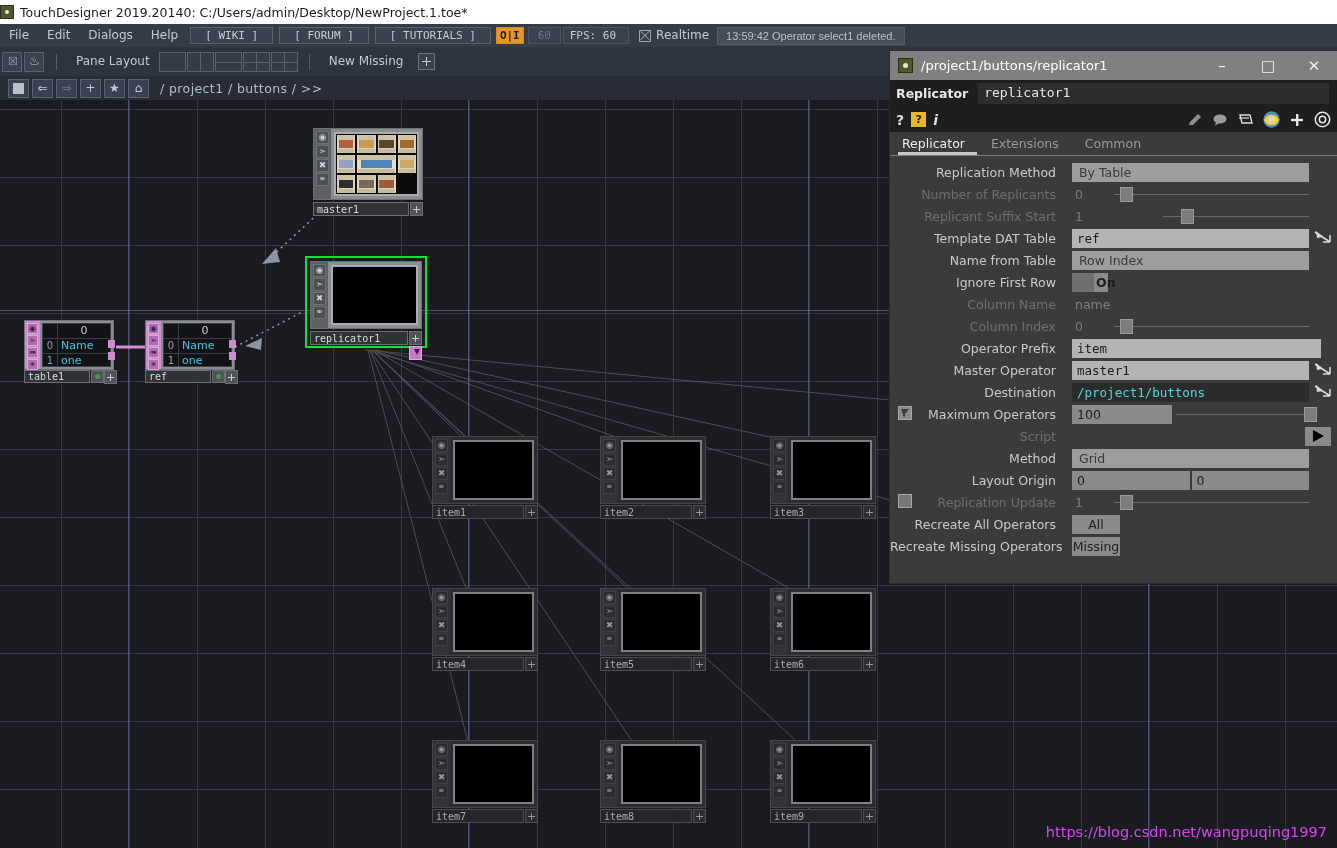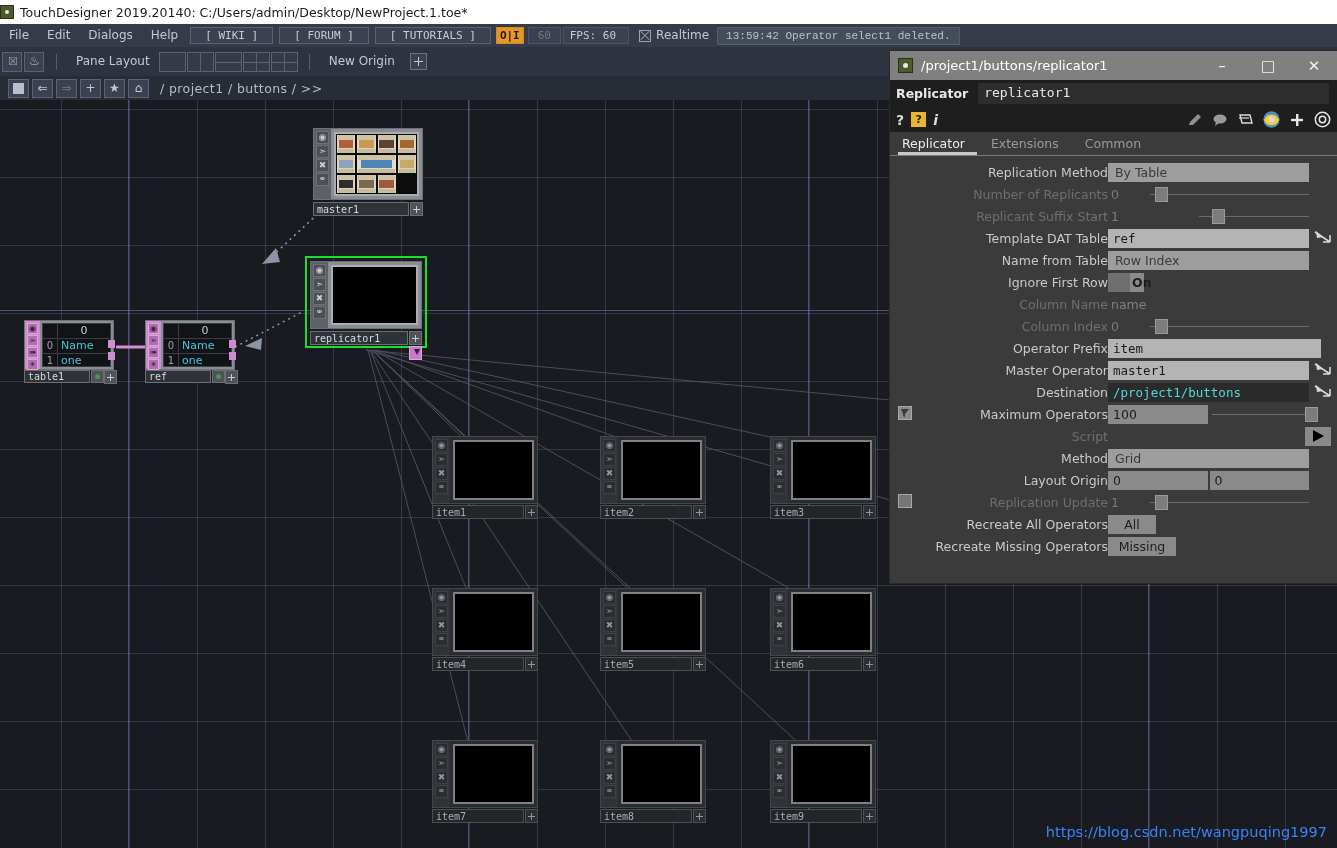--- a/index.html
+++ b/index.html
@@ -31,21 +31,21 @@
   #fpslbl{height:17px;line-height:16px;border:1px solid #4c5362;background:#3b4150;color:#c6ccd7;
           font-family:"DejaVu Sans Mono","Liberation Mono",monospace;font-size:11px;padding:0 12px 0 6px;
           box-sizing:border-box;margin-left:2px;}
   .xbox{width:12px;height:12px;border:1px solid #9aa2b0;position:relative;margin:0 5px 0 10px;
         box-sizing:border-box;flex:0 0 auto;}
   .xbox::before,.xbox::after{content:"";position:absolute;left:-1px;top:4px;width:12px;height:1px;
         background:#9aa2b0;}
   .xbox::before{transform:rotate(45deg);}
   .xbox::after{transform:rotate(-45deg);}
   #statusmsg{height:18px;line-height:17px;background:#454c5a;border:1px solid #565e6d;color:#b9c0cc;
-        font-family:Liberation Mono, monospace;font-size:11px;padding:0 8px;
+        font-family:Liberation Sans, sans-serif;font-size:11px;padding:0 8px;
         margin-left:8px;box-sizing:border-box;white-space:nowrap;}
 
   
   #panebar{position:absolute;left:0;top:47px;width:1337px;height:29px;background:#31374200;
            background-color:#2e343f;display:flex;align-items:center;box-sizing:border-box;padding-left:2px;}
   .sqbtn{width:20px;height:20px;border:1px solid #5a6271;background:#3b4150;margin-right:2px;
          position:relative;box-sizing:border-box;flex:0 0 auto;}
   .sep{width:1px;height:16px;background:#555d6b;margin:0 10px;flex:0 0 auto;}
   .paneglyph{width:27px;height:20px;border:1px solid #5a6271;background:#343a46;box-sizing:border-box;
          margin-right:1px;flex:0 0 auto;position:relative;}
@@ -173,21 +173,21 @@
   #iconrow .sp{flex:1 1 auto;}
   #iconrow .rico{margin-left:9px;display:flex;align-items:center;justify-content:center;}
   #tabrow{height:24px;background:#3b3b3b;display:flex;align-items:flex-end;box-sizing:border-box;
        padding-left:8px;border-bottom:1px solid #7a7a7a;}
   .ptab{font-size:12.5px;color:#9a9a9a;padding:0 12px 4px 4px;margin-right:10px;box-sizing:border-box;}
   .ptab.active{color:#eaeaea;border-bottom:3px solid #c8c8c8;padding-bottom:1px;}
 
   #params{position:absolute;left:0;top:105px;width:447px;height:427px;box-sizing:border-box;
        padding-top:5px;}
   .prow{height:22px;display:flex;align-items:center;box-sizing:border-box;position:relative;}
-  .plab{width:218px;text-align:right;padding-right:0;font-size:12.5px;color:#c9c9c9;
+  .plab{width:182px;text-align:right;padding-right:16px;font-size:12.5px;color:#c9c9c9;
        box-sizing:border-box;flex:0 0 auto;white-space:nowrap;}
   .plab.dim{color:#6e6e6e;}
   .pfield{flex:1 1 auto;height:19px;box-sizing:border-box;margin-right:28px;}
   .menu{background:#9d9d9d;color:#3a3a3a;font-size:12.5px;line-height:19px;padding-left:7px;
        position:relative;}
   .txt{background:#b4b4b4;color:#1c1c1c;font-size:12.5px;line-height:19px;padding-left:5px;
        font-family:"DejaVu Sans Mono","Liberation Mono",monospace;}
   .txt.expr{background:#2b2b2b;color:#4fd9d9;}
   .numfield{width:100px;background:#8a8a8a;color:#1c1c1c;font-size:12.5px;line-height:19px;
        padding-left:5px;box-sizing:border-box;flex:0 0 auto;}
@@ -207,21 +207,21 @@
        border:1px solid #a8a8a8;box-sizing:border-box;}
   .chk.off{background:#777;}
   .lnk{position:absolute;right:2px;top:1px;width:24px;height:19px;}
   .playbtn{width:26px;height:19px;background:#8a8a8a;position:relative;flex:0 0 auto;}
   .playbtn::after{content:"";position:absolute;left:8px;top:3px;width:0;height:0;
        border-top:6px solid transparent;border-bottom:6px solid transparent;border-left:11px solid #000;}
   .twofield{display:flex;flex:1 1 auto;margin-right:28px;height:19px;gap:2px;}
   .twofield>div{flex:1 1 0;background:#8a8a8a;color:#1c1c1c;font-size:12.5px;line-height:19px;
        padding-left:5px;box-sizing:border-box;}
 
-  #watermark{position:absolute;right:10px;bottom:8px;color:#3b82f6;font-size:14.5px;}
+  #watermark{position:absolute;right:10px;bottom:8px;color:#d946ef;font-size:14.5px;}
 </style>
 </head>
 <body>
 
 <div id="titlebar">
   <div class="td-ico"></div>
   <div class="t">TouchDesigner 2019.20140: C:/Users/admin/Desktop/NewProject.1.toe*</div>
 </div>
 
 <div id="menubar">
@@ -248,21 +248,21 @@
     <span style="position:absolute;left:4px;top:1px;color:#c3c9d4;font-size:12px;">♨</span>
   </div>
   <div class="sep"></div>
   <div class="mitem">Pane Layout</div>
   <div class="paneglyph"></div>
   <div class="paneglyph pg-v"></div>
   <div class="paneglyph pg-h"></div>
   <div class="paneglyph pg-q"></div>
   <div class="paneglyph pg-q"></div>
   <div class="sep"></div>
-  <div class="mitem">New Origin</div>
+  <div class="mitem">New Missing</div>
   <div class="plusbtn"></div>
 </div>
 
 <div id="pathbar">
   <div class="navbtn">
     <span style="display:inline-block;width:11px;height:11px;background:#b9c0cc;margin-top:3px;"></span>
   </div>
   <div class="navbtn">⇐</div>
   <div class="navbtn" style="color:#6e7687;">⇒</div>
   <div class="navbtn">+</div>
@@ -773,17 +773,17 @@
       </div>
     </div>
 
     <div class="prow">
       <div class="plab">Recreate All Operators</div>
       <div class="btnwide" style="width:48px;">All</div>
     </div>
 
     <div class="prow">
       <div class="plab">Recreate Missing Operators</div>
-      <div class="btnwide" style="width:68px;">Missing</div>
+      <div class="btnwide" style="width:48px;">Missing</div>
     </div>
 
   </div>
 </div>
 
 </body></html>

